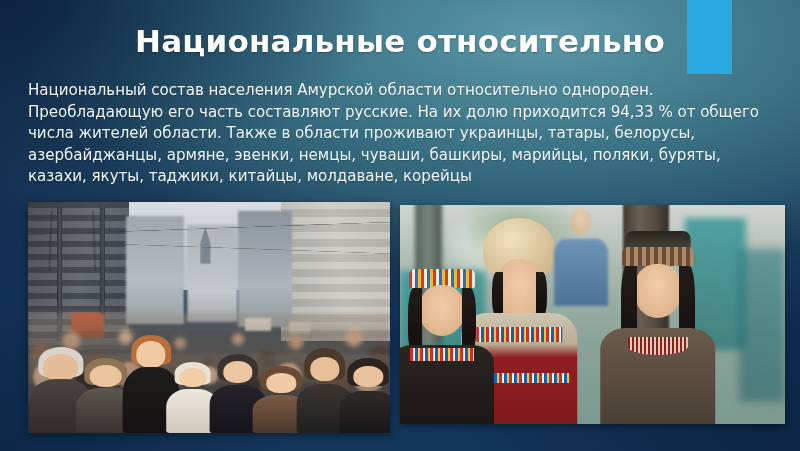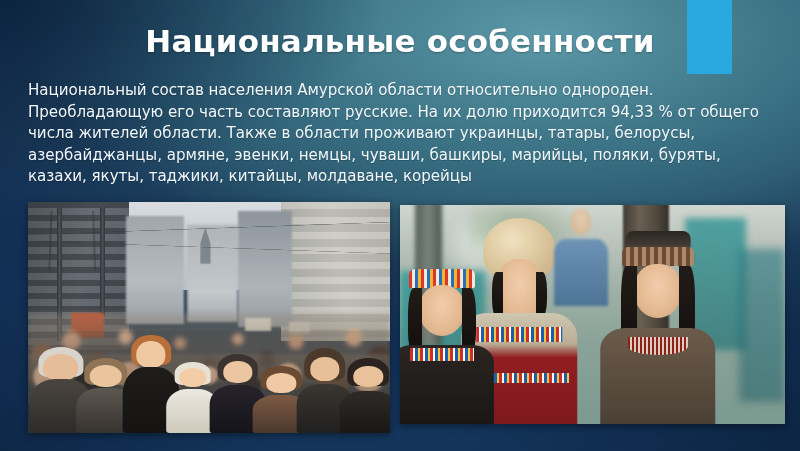--- a/index.html
+++ b/index.html
@@ -311,21 +311,21 @@
 </head>
 <body>
 
 <div class="slide">
 
   <div class="bg-base"></div>
   <div class="bg-vignette"></div>
 
   <div class="accent-bar"></div>
 
-  <div class="title">Национальные особенности</div>
+  <div class="title">Национальные относительно</div>
 
   <div class="body-text">Национальный состав населения Амурской области относительно однороден. Преобладающую его часть составляют русские. На их долю приходится 94,33 % от общего числа жителей области. Также в области проживают украинцы, татары, белорусы, азербайджанцы, армяне, эвенки, немцы, чуваши, башкиры, марийцы, поляки, буряты, казахи, якуты, таджики, китайцы, молдаване, корейцы</div>
 
   <div class="photo photo-left">
     <div class="photo-inner photo-blur">
       <div class="crowd-sky"></div>
       <div class="crowd-bldg-l"></div>
       <div class="crowd-bldg-r"></div>
       <div class="crowd-bldg-m1"></div>
       <div class="crowd-bldg-m2"></div>

